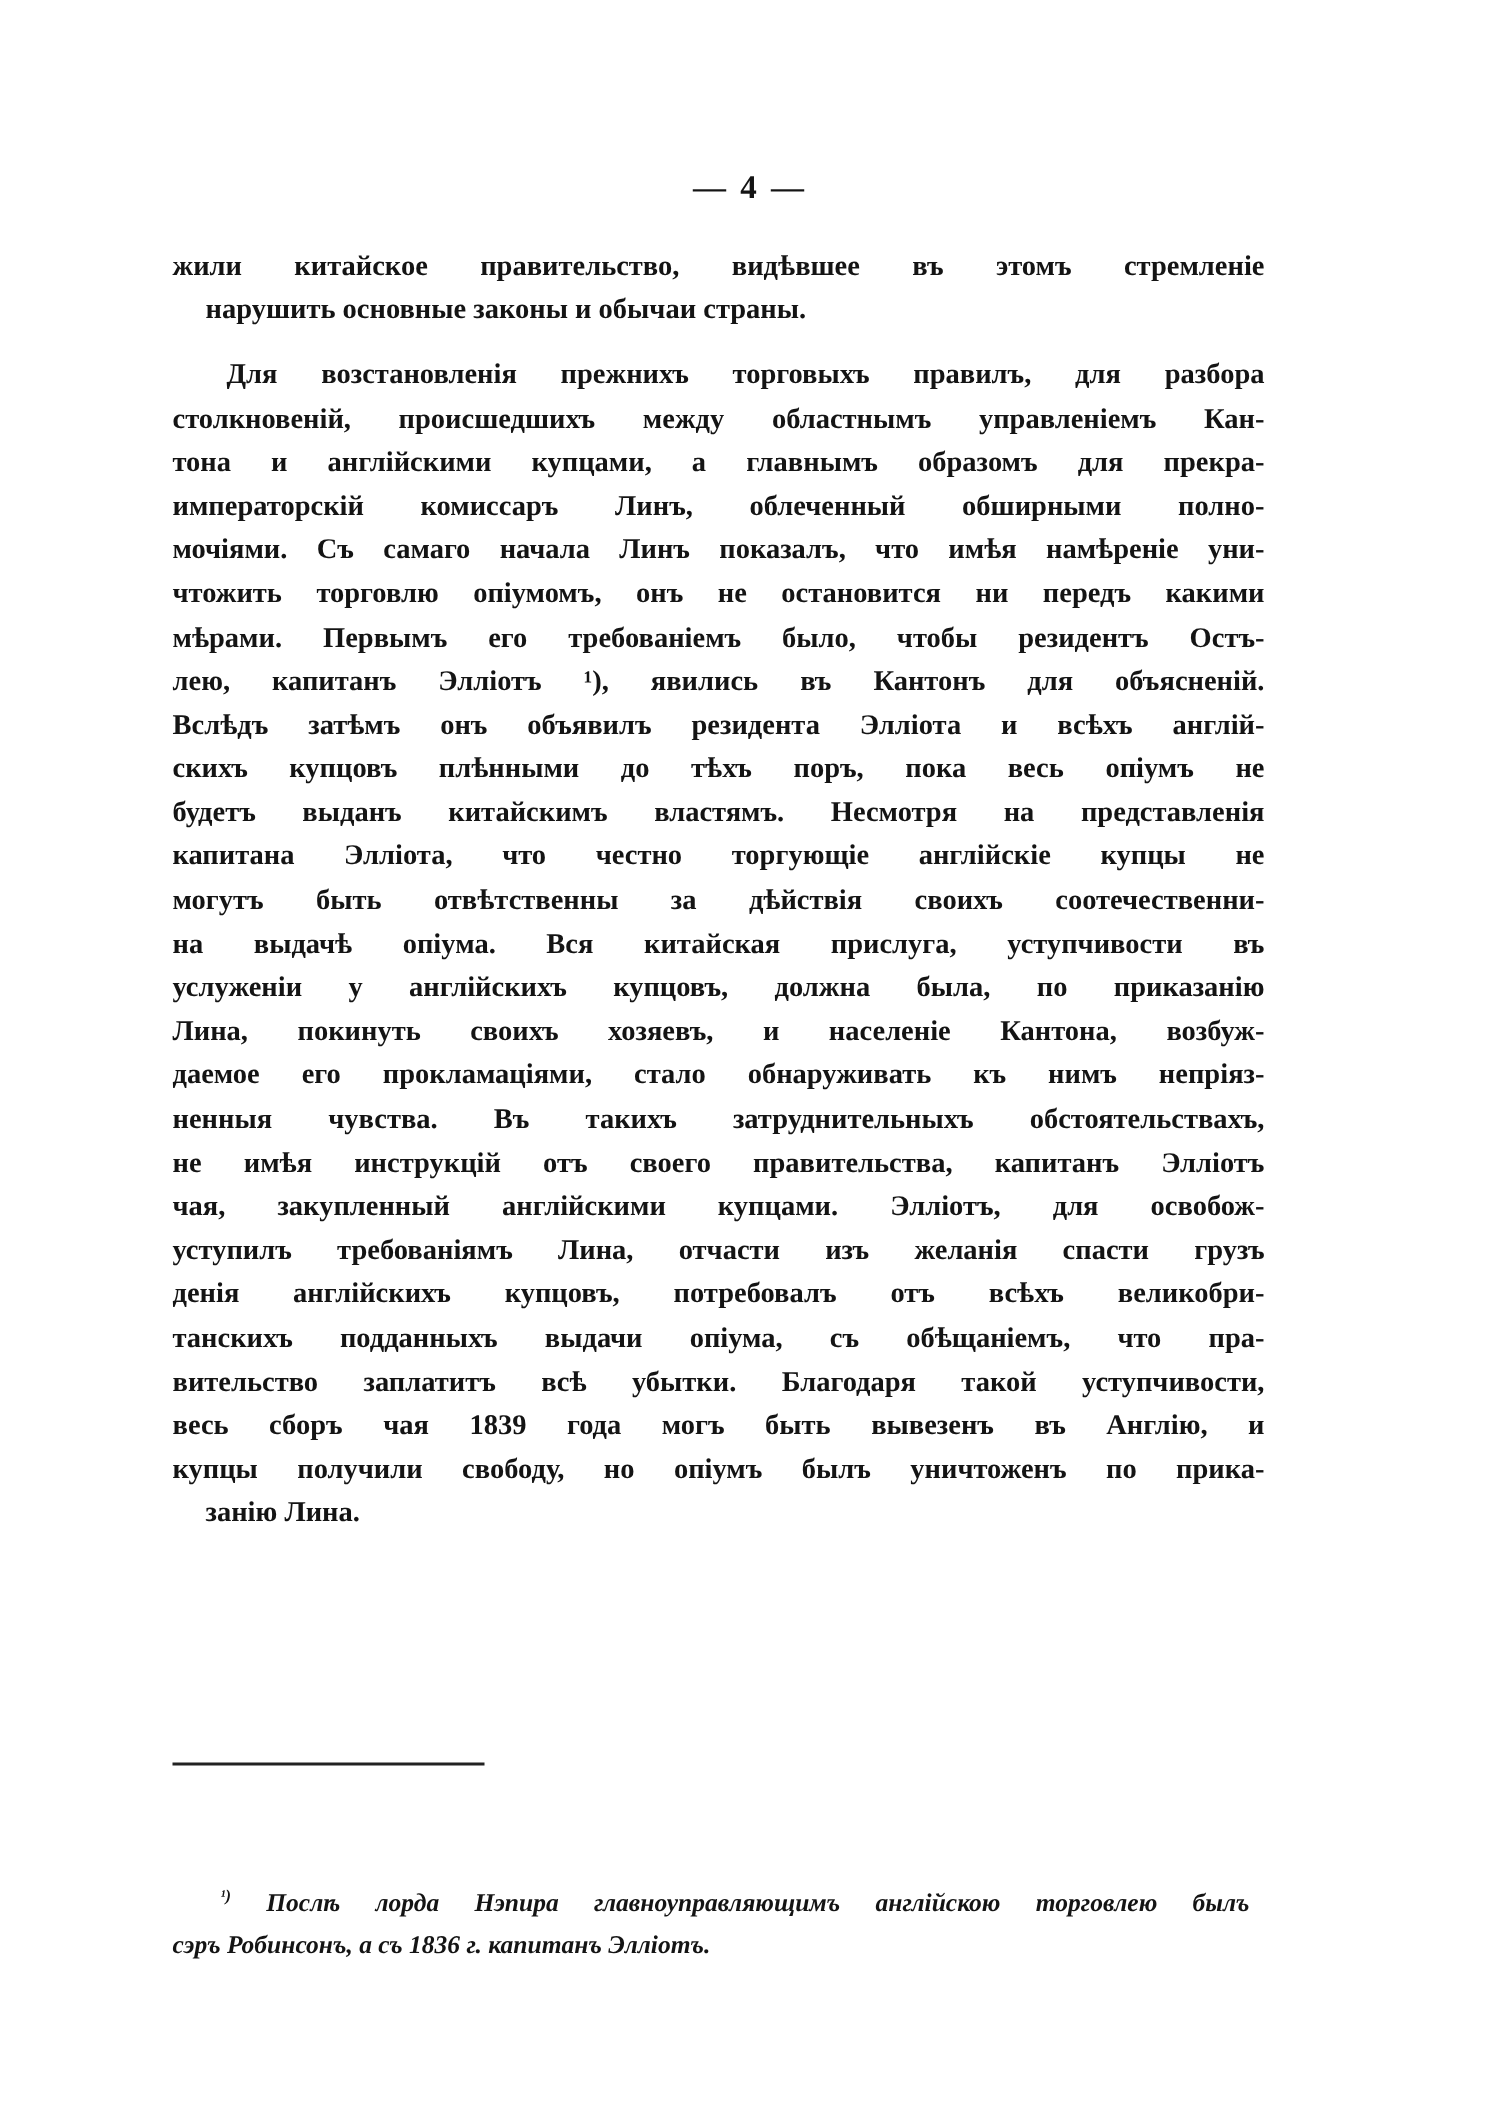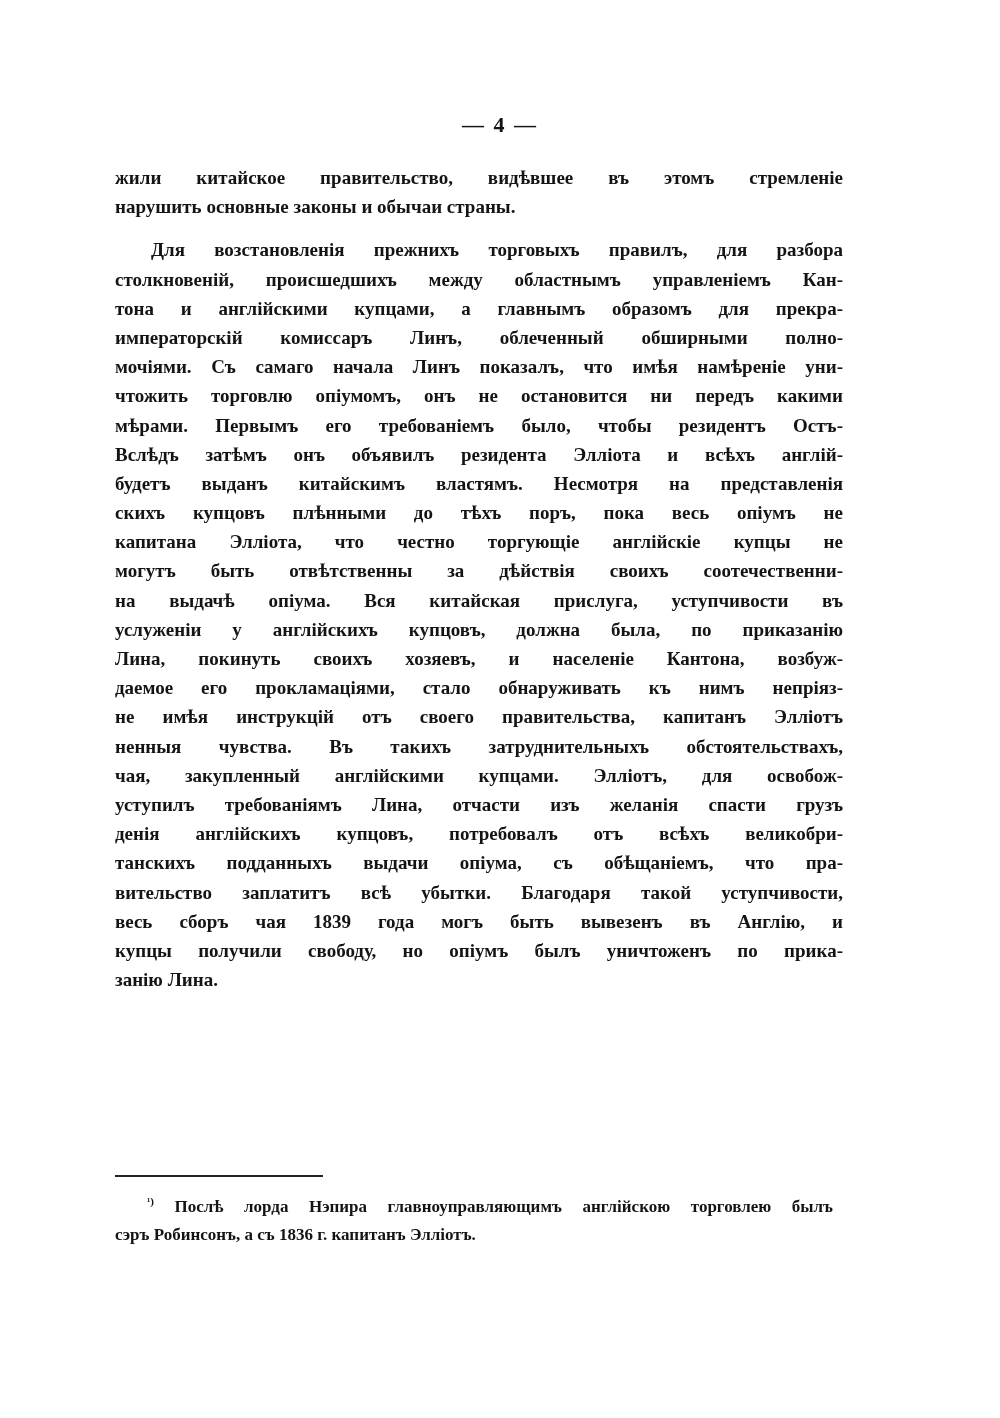--- a/index.html
+++ b/index.html
@@ -16,28 +16,28 @@
   .body-text {
     position: absolute; left: 115px; top: 163px; width: 728px;
   }
   .line {
     display: block; height: 29.2px; line-height: 29.2px;
     font-size: 19px; font-weight: bold;
     text-align: justify; text-align-last: justify;
     white-space: nowrap; overflow: visible;
     transform-origin: left center;
   }
-  .line.last { text-align-last: left; }
+  .line.last { text-align-last: left; margin-left: 22px; }
   .line.indent { padding-left: 36px; }
   .para-gap { height: 14px; }
   .rule {
     position: absolute; left: 115px; top: 1175px; width: 208px; height: 2px; background: #222;
   }
   .footnote {
-    position: absolute; left: 115px; top: 1193px; width: 718px;
+    position: absolute; left: 115px; top: 1255px; width: 718px; font-style: italic;
   }
   .fn-line {
     display: block; height: 28px; line-height: 28px; font-size: 17px; font-weight: bold;
     text-align: justify; text-align-last: justify; white-space: nowrap;
   }
   .fn-line.indent { padding-left: 32px; }
   .fn-line.last { text-align-last: left; }
   sup { font-size: 11px; vertical-align: 7px; line-height: 0; }
 </style>
 </head>
@@ -53,31 +53,32 @@
     </div>
     <div class="para-gap"></div>
     <div>
       <span class="line indent">Для возстановленія прежнихъ торговыхъ правилъ, для разбора</span>
       <span class="line">столкновеній, происшедшихъ между областнымъ управленіемъ Кан-</span>
       <span class="line">тона и англійскими купцами, а главнымъ образомъ для прекра-</span>
       <span class="line">императорскій комиссаръ Линъ, облеченный обширными полно-</span>
       <span class="line">мочіями. Съ самаго начала Линъ показалъ, что имѣя намѣреніе уни-</span>
       <span class="line">чтожить торговлю опіумомъ, онъ не остановится ни передъ какими</span>
       <span class="line">мѣрами. Первымъ его требованіемъ было, чтобы резидентъ Остъ-</span>
+      <span class="line">лею, капитанъ Эллiотъ ¹), явились въ Кантонъ для объясненій.</span>
       <span class="line">Вслѣдъ затѣмъ онъ объявилъ резидента Эллiота и всѣхъ англій-</span>
+      <span class="line">скихъ купцовъ плѣнными до тѣхъ поръ, пока весь опіумъ не</span>
       <span class="line">будетъ выданъ китайскимъ властямъ. Несмотря на представленія</span>
-      <span class="line">скихъ купцовъ плѣнными до тѣхъ поръ, пока весь опіумъ не</span>
       <span class="line">капитана Эллiота, что честно торгующіе англійскіе купцы не</span>
       <span class="line">могутъ быть отвѣтственны за дѣйствія своихъ соотечественни-</span>
       <span class="line">на выдачѣ опіума. Вся китайская прислуга, уступчивости въ</span>
       <span class="line">услуженіи у англійскихъ купцовъ, должна была, по приказанію</span>
       <span class="line">Лина, покинуть своихъ хозяевъ, и населеніе Кантона, возбуж-</span>
       <span class="line">даемое его прокламаціями, стало обнаруживать къ нимъ непріяз-</span>
+      <span class="line">ненныя чувства. Въ такихъ затруднительныхъ обстоятельствахъ,</span>
       <span class="line">не имѣя инструкцій отъ своего правительства, капитанъ Эллiотъ</span>
-      <span class="line">ненныя чувства. Въ такихъ затруднительныхъ обстоятельствахъ,</span>
       <span class="line">чая, закупленный англійскими купцами. Эллiотъ, для освобож-</span>
       <span class="line">уступилъ требованіямъ Лина, отчасти изъ желанія спасти грузъ</span>
       <span class="line">денія англійскихъ купцовъ, потребовалъ отъ всѣхъ великобри-</span>
       <span class="line">танскихъ подданныхъ выдачи опіума, съ обѣщаніемъ, что пра-</span>
       <span class="line">вительство заплатитъ всѣ убытки. Благодаря такой уступчивости,</span>
       <span class="line">весь сборъ чая 1839 года могъ быть вывезенъ въ Англію, и</span>
       <span class="line">купцы получили свободу, но опіумъ былъ уничтоженъ по прика-</span>
       <span class="line last">занію Лина.</span>
     </div>
   </div>

